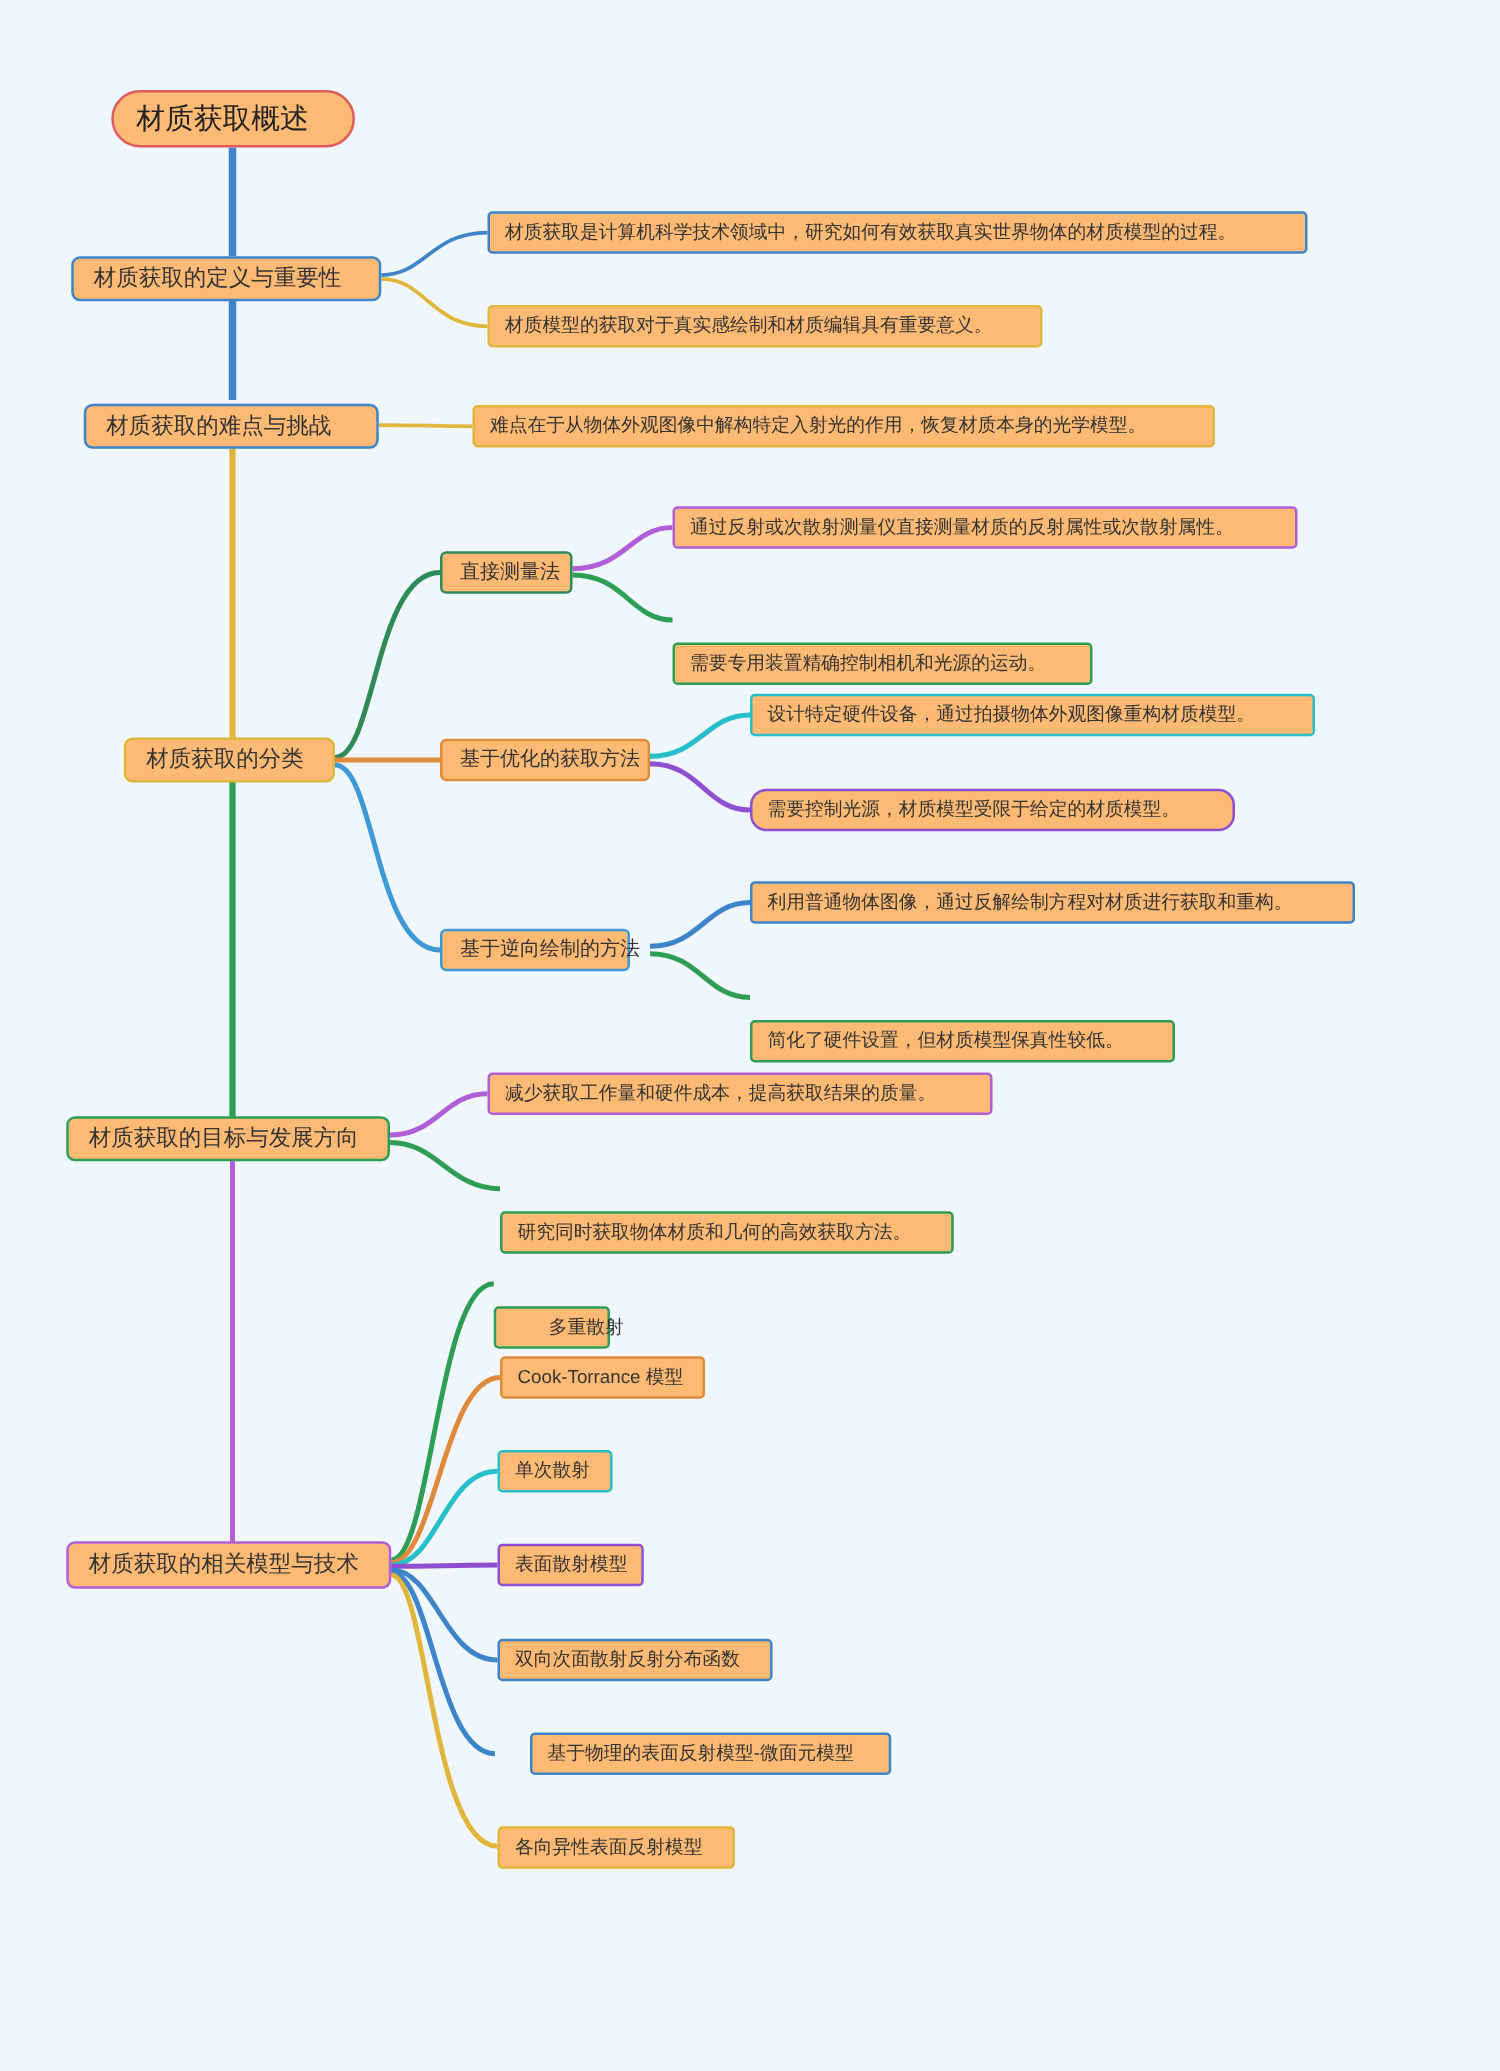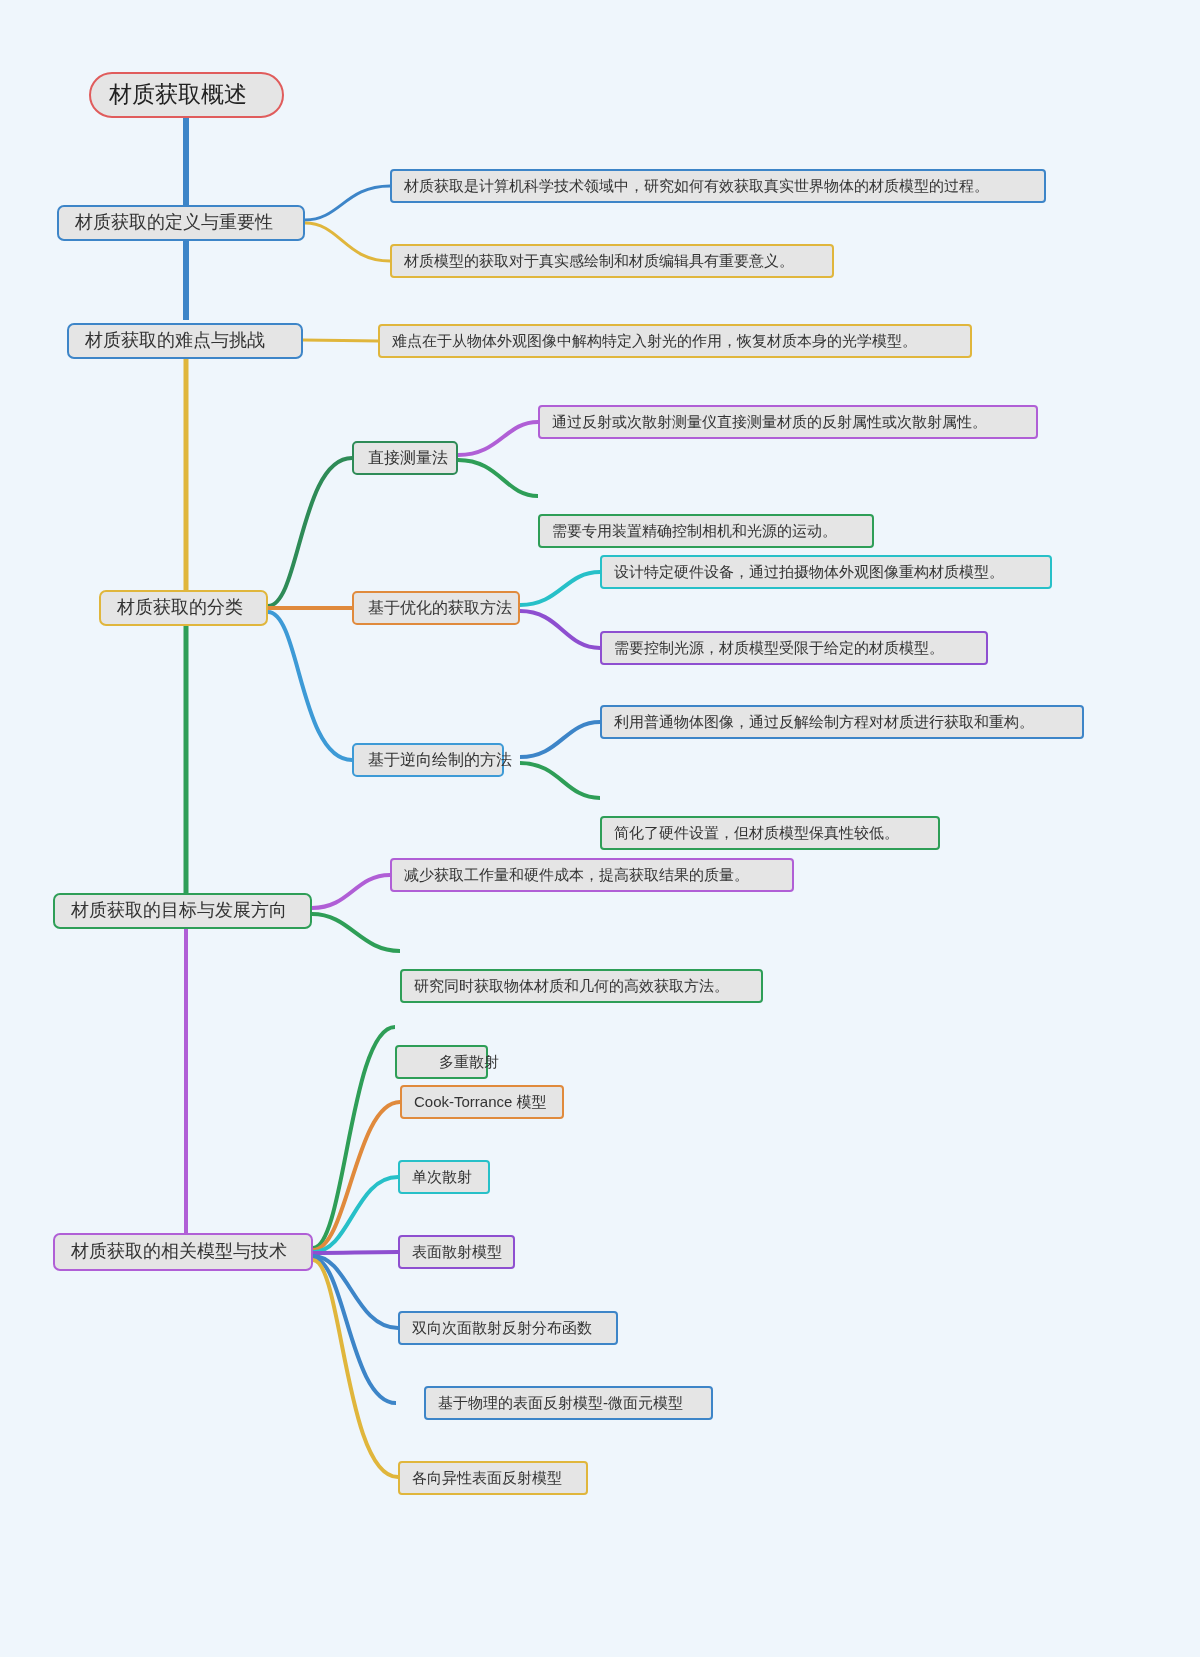--- a/index.html
+++ b/index.html
@@ -6,21 +6,21 @@
   body{
     width:1200px;height:1657px;
     background:#eff6fc;
     font-family:"Liberation Sans","DejaVu Sans",sans-serif;
     position:relative;overflow:hidden;
   }
   #canvas{position:absolute;inset:0;width:1200px;height:1657px;}
   svg.links{position:absolute;left:0;top:0;width:1200px;height:1657px;pointer-events:none;}
   .node{
     position:absolute;
-    background:#e5e5e5;
+    background:#fdba74;
     box-sizing:border-box;
     display:flex;align-items:center;
     color:#333333;
     white-space:nowrap;
     line-height:1.2;
   }
   .node .txt{display:block;width:100%;}
   
   .n-root{
     border:2px solid #e05c5c;border-radius:26px;
@@ -133,21 +133,21 @@
   <div class="node n-leaf green" style="left:538px;top:479px;width:336px;height:34px;">
     <span class="txt">需要专用装置精确控制相机和光源的运动。</span>
   </div>
 
   <div class="node n-l2 orange" style="left:352px;top:591px;width:168px;height:34px;">
     <span class="txt">基于优化的获取方法</span>
   </div>
   <div class="node n-leaf cyan" style="left:600px;top:555px;width:452px;height:34px;">
     <span class="txt">设计特定硬件设备，通过拍摄物体外观图像重构材质模型。</span>
   </div>
-  <div class="node n-leaf vio" style="left:600px;top:631px;width:388px;height:34px;">
+  <div class="node n-leaf vio" style="left:600px;top:631px;width:388px;height:34px;border-radius:13px;">
     <span class="txt">需要控制光源，材质模型受限于给定的材质模型。</span>
   </div>
 
   <div class="node n-l2 blue" style="left:352px;top:743px;width:152px;height:34px;">
     <span class="txt">基于逆向绘制的方法</span>
   </div>
   <div class="node n-leaf blue" style="left:600px;top:705px;width:484px;height:34px;">
     <span class="txt">利用普通物体图像，通过反解绘制方程对材质进行获取和重构。</span>
   </div>
   <div class="node n-leaf green" style="left:600px;top:781px;width:340px;height:34px;">

